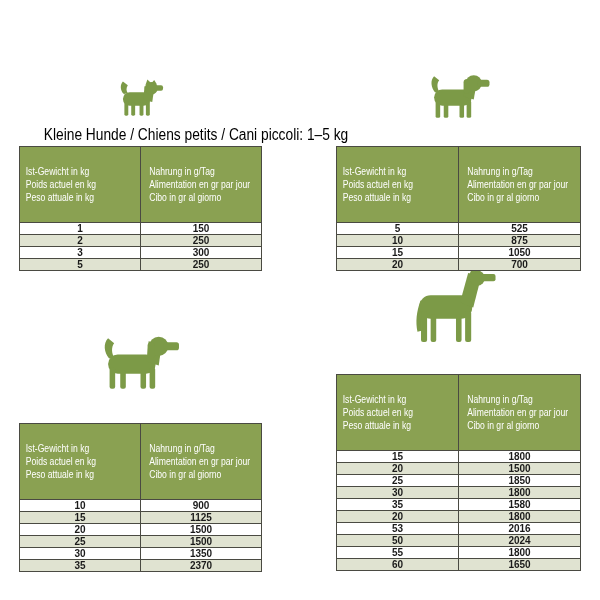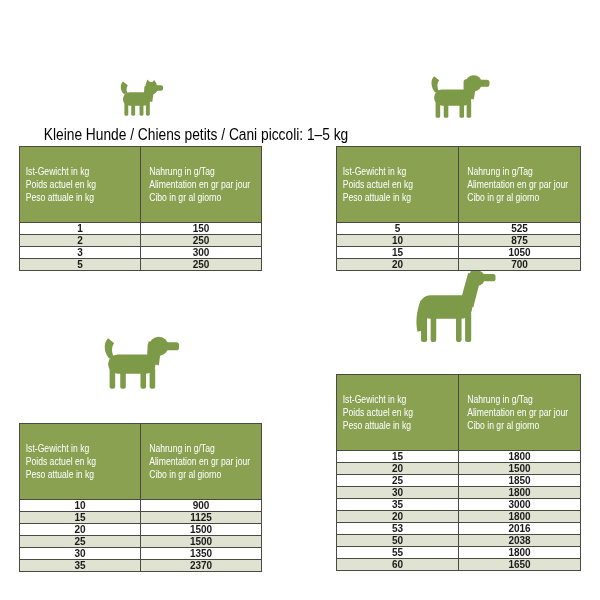--- a/index.html
+++ b/index.html
@@ -287,33 +287,33 @@
         <tr>
           <td>25</td>
           <td>1850</td>
         </tr>
         <tr>
           <td>30</td>
           <td>1800</td>
         </tr>
         <tr>
           <td>35</td>
-          <td>3000</td>
+          <td>1580</td>
         </tr>
         <tr>
           <td>20</td>
           <td>1800</td>
         </tr>
         <tr>
           <td>53</td>
           <td>2016</td>
         </tr>
         <tr>
           <td>50</td>
-          <td>2038</td>
+          <td>2024</td>
         </tr>
         <tr>
           <td>55</td>
           <td>1800</td>
         </tr>
         <tr>
           <td>60</td>
           <td>1650</td>
         </tr>
       </tbody>

